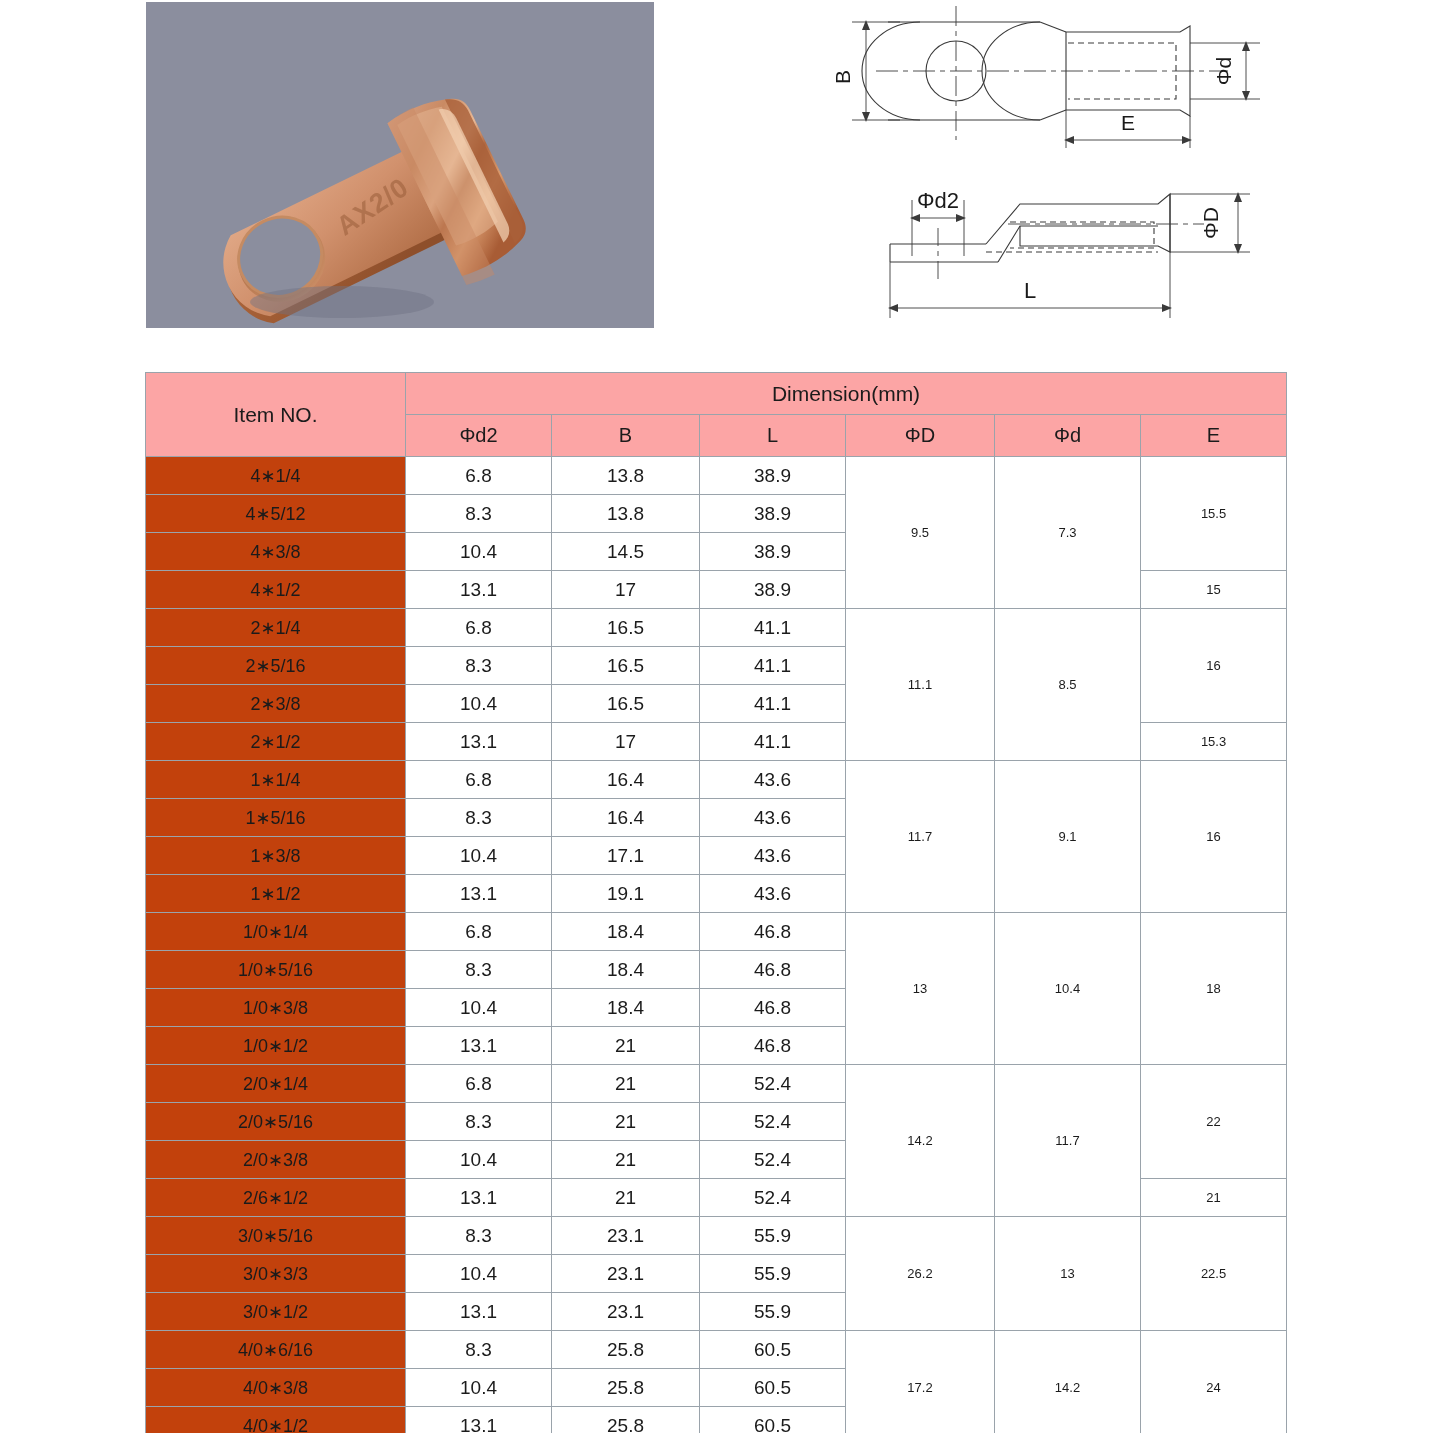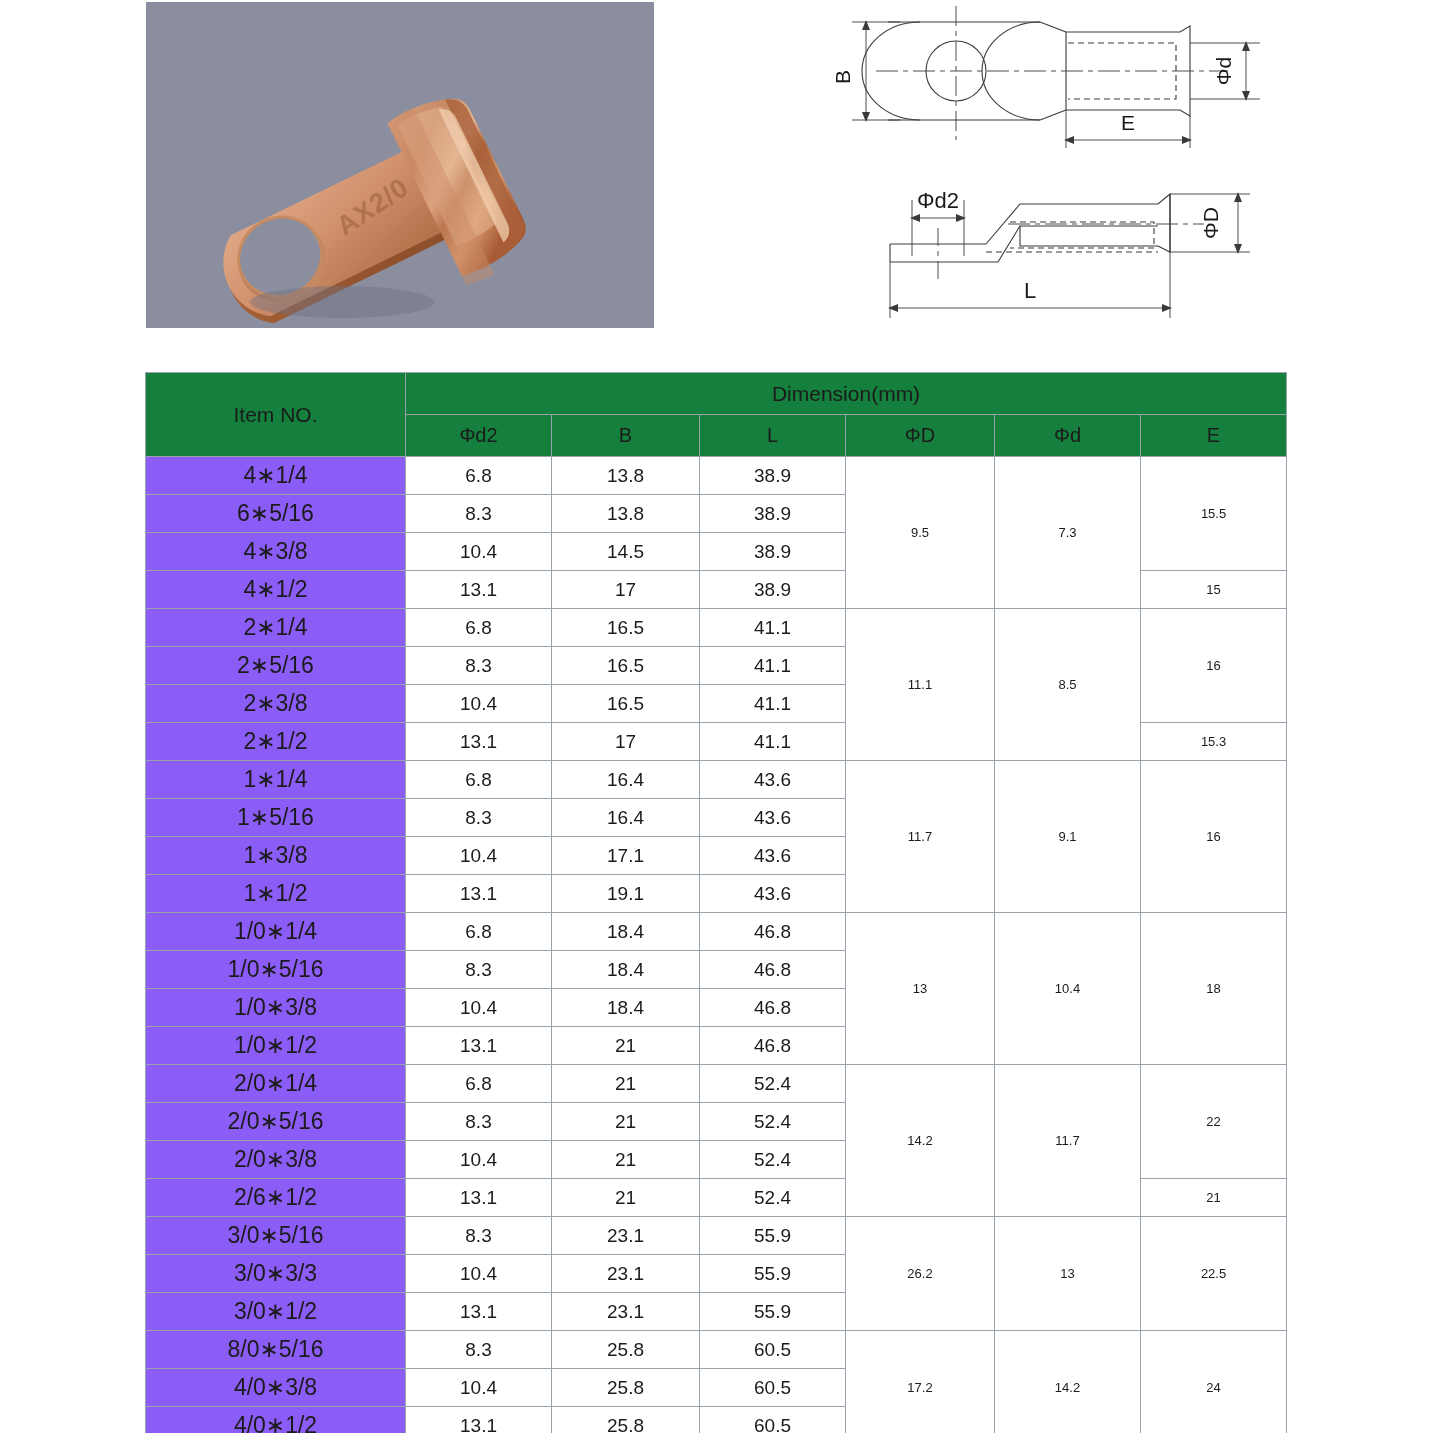--- a/index.html
+++ b/index.html
@@ -35,36 +35,36 @@
     border-collapse: collapse;
     table-layout: fixed;
   }
   #spec-table td, #spec-table th {
     border: 1px solid #9aa3ab;
     text-align: center;
     vertical-align: middle;
     font-weight: normal;
     color: #1b1b1b;
   }
-  #spec-table thead th { background: #15803d; }
+  #spec-table thead th { background: #fca5a5; }
   th.hdr-item   { width: 260px; height: 84px; font-size: 21px; }
   th.hdr-dim    { height: 42px; font-size: 21px; }
   th.hdr-sub    { height: 42px; font-size: 20px; }
   col.c-item { width: 260px; }
   col.c-d2   { width: 146px; }
   col.c-b    { width: 148px; }
   col.c-l    { width: 146px; }
   col.c-D    { width: 149px; }
   col.c-d    { width: 146px; }
   col.c-E    { width: 146px; }
 
   #spec-table tbody td { height: 38px; font-size: 19px; background: #ffffff; }
   #spec-table tbody td.item {
-    background: #8b5cf6;
-    font-size: 23px;
+    background: #c2410c;
+    font-size: 18px;
   }
   #spec-table tbody td.span-cell { background: #ffffff; font-size: 13px; }
 
   
   #spec-table { border: 1px solid #7d868e; }
 </style>
 </head>
 <body>
 
 <div id="page">
@@ -261,21 +261,21 @@
         <tr>
           <td class="item">4∗1/4</td>
           <td>6.8</td>
           <td>13.8</td>
           <td>38.9</td>
           <td class="span-cell" rowspan="4">9.5</td>
           <td class="span-cell" rowspan="4">7.3</td>
           <td class="span-cell" rowspan="3">15.5</td>
         </tr>
         <tr>
-          <td class="item">6∗5/16</td>
+          <td class="item">4∗5/12</td>
           <td>8.3</td>
           <td>13.8</td>
           <td>38.9</td>
         </tr>
         <tr>
           <td class="item">4∗3/8</td>
           <td>10.4</td>
           <td>14.5</td>
           <td>38.9</td>
         </tr>
@@ -411,21 +411,21 @@
           <td>23.1</td>
           <td>55.9</td>
         </tr>
         <tr>
           <td class="item">3/0∗1/2</td>
           <td>13.1</td>
           <td>23.1</td>
           <td>55.9</td>
         </tr>
         <tr>
-          <td class="item">8/0∗5/16</td>
+          <td class="item">4/0∗6/16</td>
           <td>8.3</td>
           <td>25.8</td>
           <td>60.5</td>
           <td class="span-cell" rowspan="3">17.2</td>
           <td class="span-cell" rowspan="3">14.2</td>
           <td class="span-cell" rowspan="3">24</td>
         </tr>
         <tr>
           <td class="item">4/0∗3/8</td>
           <td>10.4</td>

